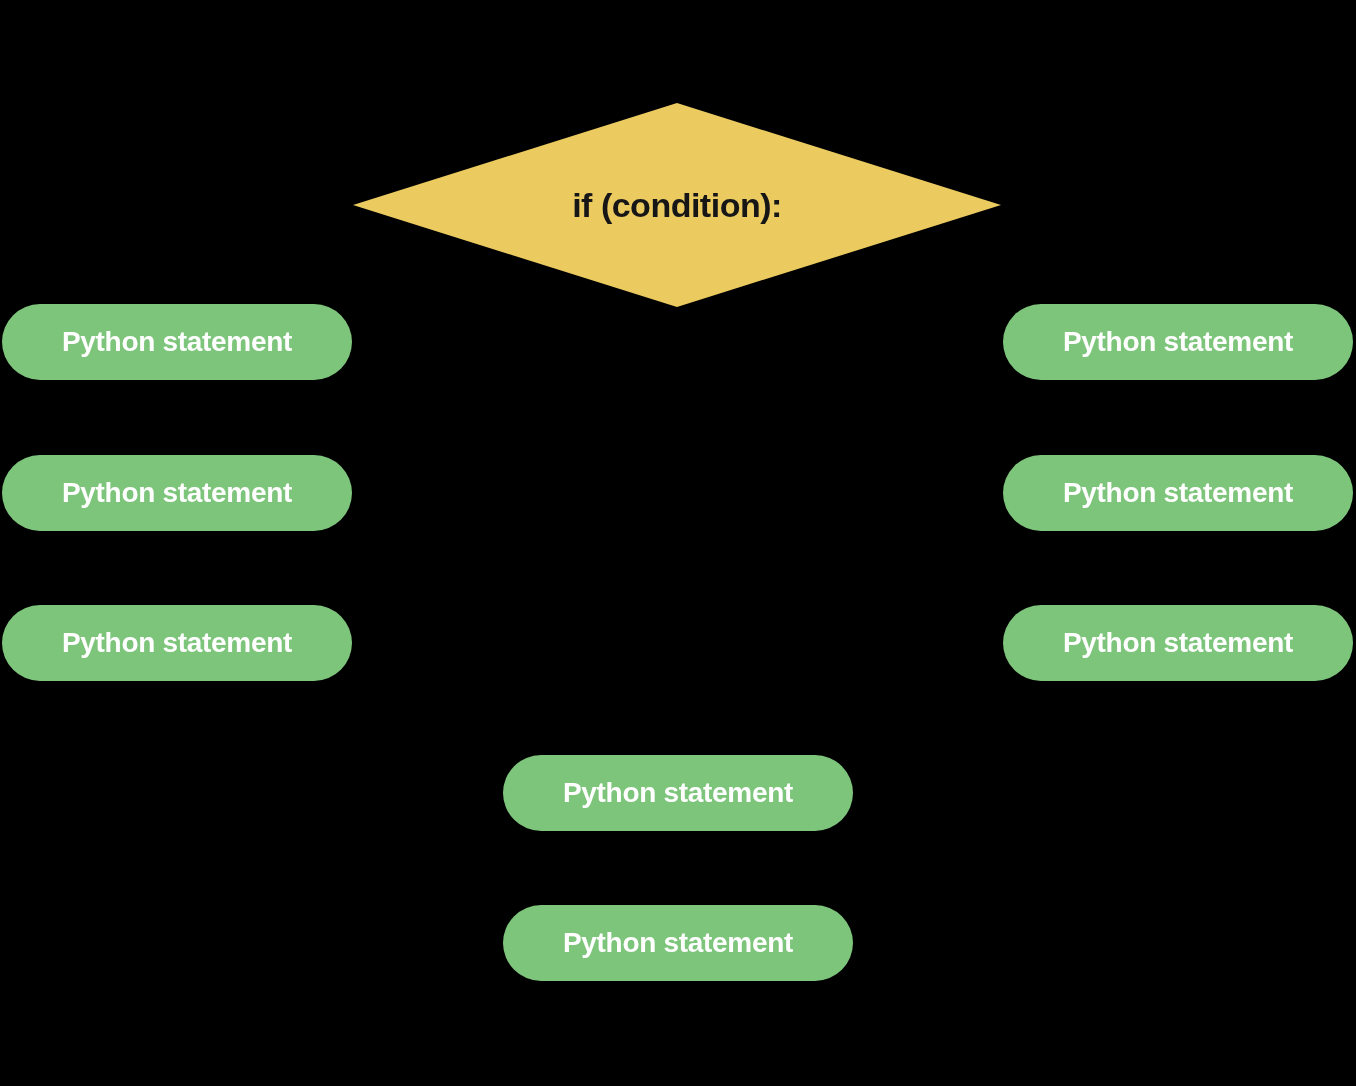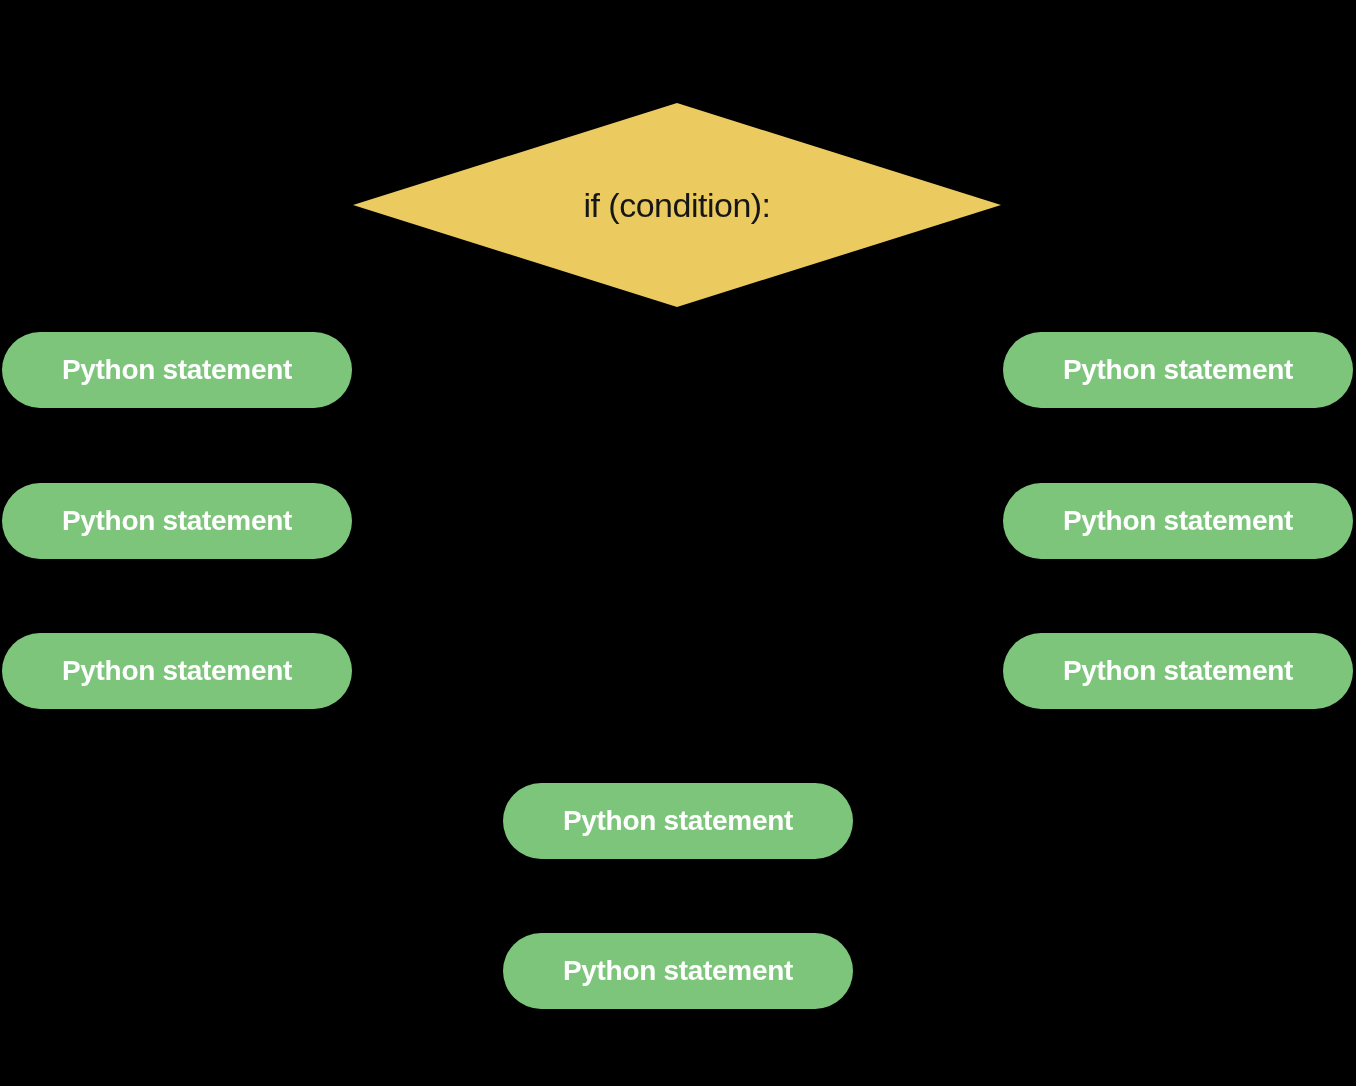--- a/index.html
+++ b/index.html
@@ -23,34 +23,33 @@
     height: 204px;
     background: var(--diamond-fill, #EBCA60);
     clip-path: polygon(50% 0%, 100% 50%, 50% 100%, 0% 50%);
     display: flex;
     align-items: center;
     justify-content: center;
   }
   .diamond-label {
     color: var(--diamond-text, #161616);
     font-size: 34px;
-    font-weight: 400;
+    font-weight: 700;
     line-height: 1;
     letter-spacing: -0.5px;
   }
   .pill {
     position: absolute;
     width: 350px;
     height: 76px;
     border-radius: 38px;
     background: var(--pill-fill, #7EC57C);
     display: flex;
     align-items: center;
     justify-content: center;
-    margin-top: 28px;
   }
   .pill-label {
     color: var(--pill-text, #FFFFFF);
     font-size: 28px;
     font-weight: 700;
     line-height: 1;
     letter-spacing: -0.3px;
   }
   .pos-l1 { left: 2px;    top: 304px; }
   .pos-l2 { left: 2px;    top: 455px; }

